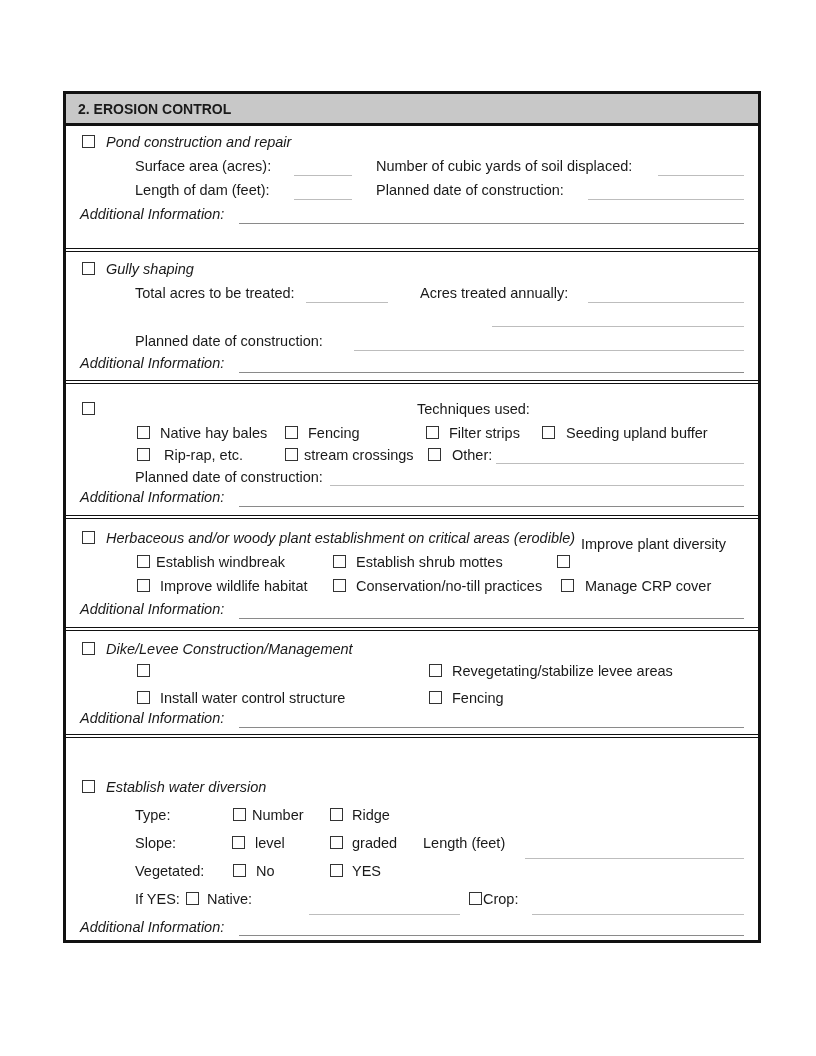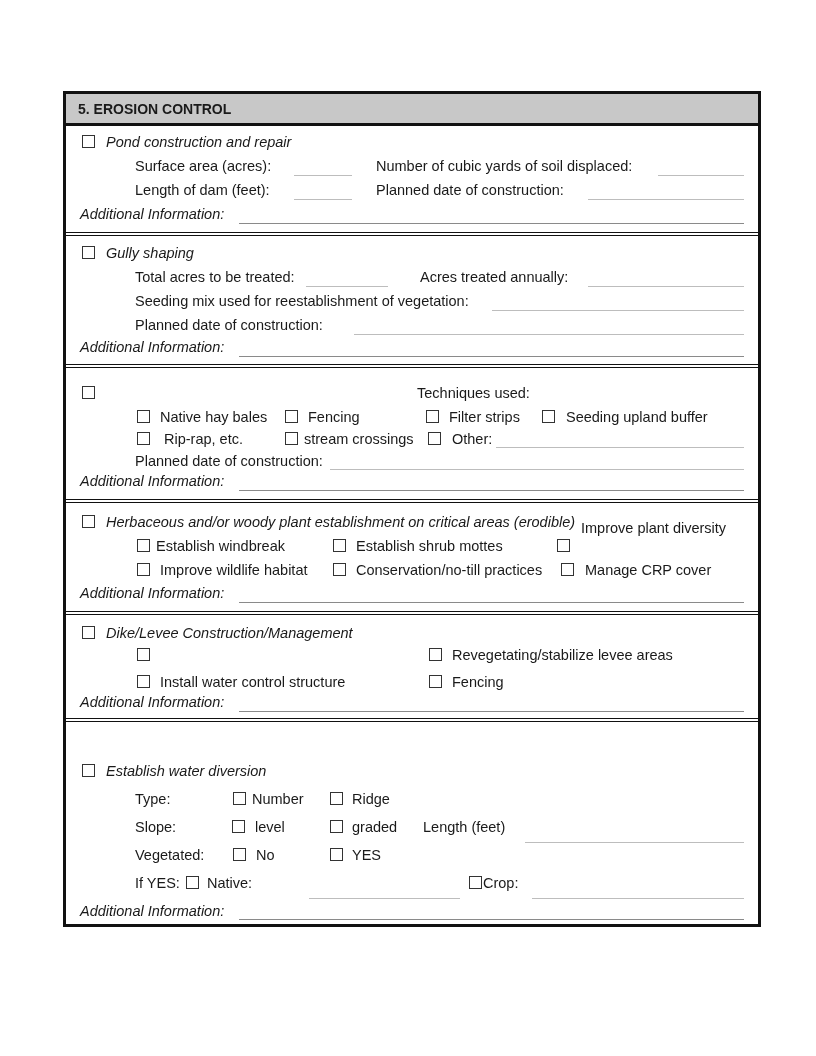--- a/index.html
+++ b/index.html
@@ -11,23 +11,23 @@
   .abs { position: absolute; white-space: nowrap; font-size: 14.5px; }
   .it { font-style: italic; }
   .cb { position: absolute; width: 13px; height: 13px; border: 1.3px solid #333; box-sizing: border-box; background: #fff; }
   .ln { position: absolute; height: 0; border-top: 1px solid #bdbdbd; }
   .ln.dk { border-top: 1px solid #8a8a8a; }
 </style>
 </head>
 <body>
 
 <div class="form">
-  <div class="hdr">5.  EROSION CONTROL</div>
+  <div class="hdr">2.  EROSION CONTROL</div>
 
-  <div class="sec" style="height:110px">
+  <div class="sec" style="height:126px">
     <div class="cb" style="left:16px;top:9px"></div>
     <div class="abs it" style="left:40px;top:8px">Pond construction and repair</div>
     <div class="abs" style="left:69px;top:32px">Surface area (acres):</div>
     <div class="ln" style="left:228px;top:49px;width:58px"></div>
     <div class="abs" style="left:310px;top:32px">Number of cubic yards of soil displaced:</div>
     <div class="ln" style="left:592px;top:49px;width:86px"></div>
     <div class="abs" style="left:69px;top:56px">Length of dam (feet):</div>
     <div class="ln" style="left:228px;top:73px;width:58px"></div>
     <div class="abs" style="left:310px;top:56px">Planned date of construction:</div>
     <div class="ln" style="left:522px;top:73px;width:156px"></div>
@@ -35,21 +35,20 @@
     <div class="ln dk" style="left:173px;top:97px;width:505px"></div>
   </div>
 
   <div class="sec" style="height:132px">
     <div class="cb" style="left:16px;top:10px"></div>
     <div class="abs it" style="left:40px;top:9px">Gully shaping</div>
     <div class="abs" style="left:69px;top:33px">Total acres to be treated:</div>
     <div class="ln" style="left:240px;top:50px;width:82px"></div>
     <div class="abs" style="left:354px;top:33px">Acres treated annually:</div>
     <div class="ln" style="left:522px;top:50px;width:156px"></div>
-    <div class="abs" style="left:69px;top:57px">Seeding mix used for reestablishment of vegetation:</div>
     <div class="ln" style="left:426px;top:74px;width:252px"></div>
     <div class="abs" style="left:69px;top:81px">Planned date of construction:</div>
     <div class="ln" style="left:288px;top:98px;width:390px"></div>
     <div class="abs it" style="left:14px;top:103px">Additional Information:</div>
     <div class="ln dk" style="left:173px;top:120px;width:505px"></div>
   </div>
 
   <div class="sec" style="height:135px">
     <div class="cb" style="left:16px;top:18px"></div>
     <div class="abs" style="left:351px;top:17px">Techniques used:</div>

